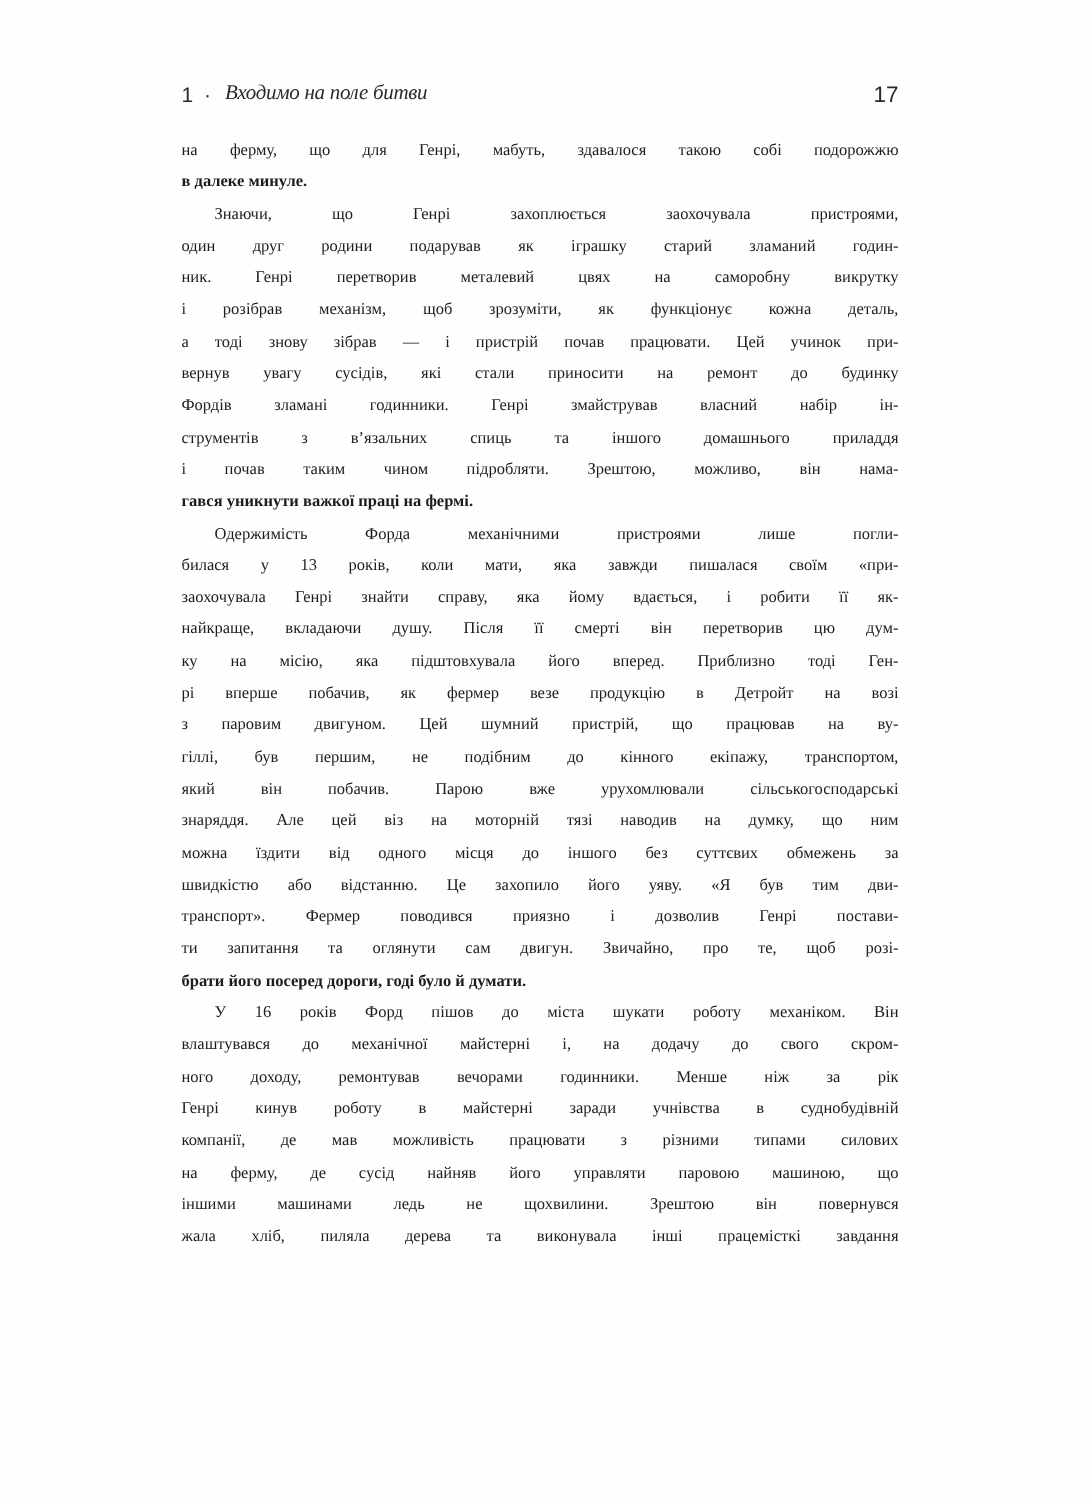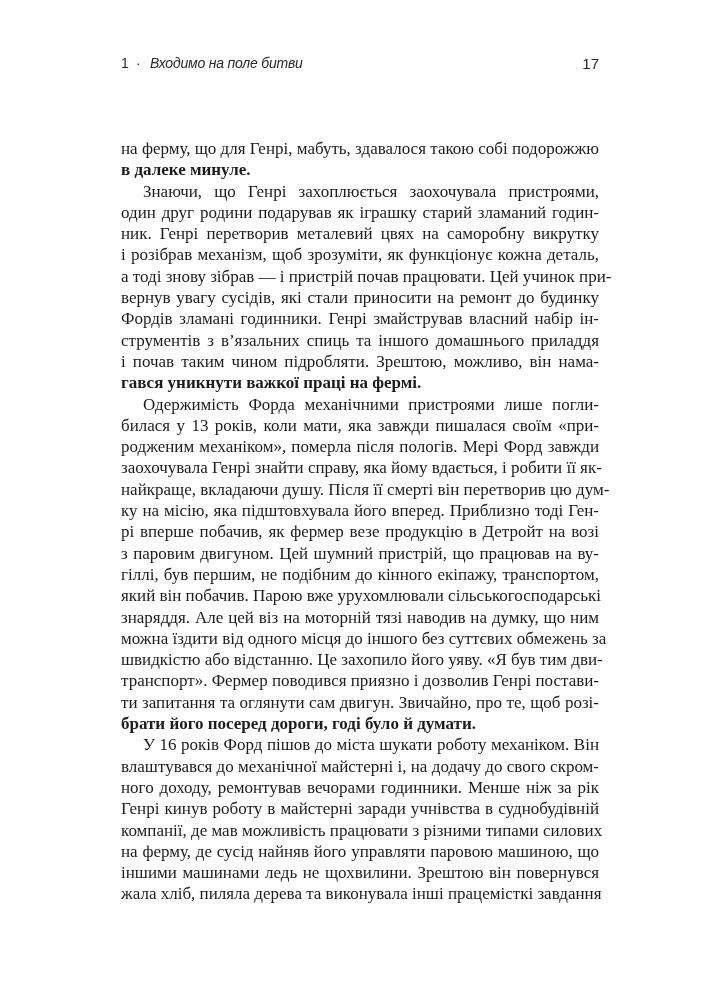--- a/index.html
+++ b/index.html
@@ -3,24 +3,24 @@
 <meta charset="utf-8">
 <style>
   html, body { margin: 0; padding: 0; background: #ffffff; }
   body { width: 728px; height: 1000px; position: relative; overflow: hidden; }
   .page { position: absolute; left: 0; top: 0; width: 728px; height: 1000px; background: #fefefe; }
   .header { position: absolute; left: 121px; top: 55px; width: 478px; height: 20px;
     font-family: "DejaVu Serif", serif; color: #2a2a2a; }
   .chapter-num { position: absolute; left: 0; top: 0; font-size: 14px; font-family: "Liberation Sans", sans-serif; }
   .sep { position: absolute; left: 15px; top: 0; font-size: 14px; font-family: "Liberation Sans", sans-serif; }
   .running-title { position: absolute; left: 29px; top: 0; font-size: 14px; font-style: italic;
-    font-family: Liberation Sans, sans-serif; letter-spacing: -0.2px; }
+    font-family: Liberation Serif, serif; letter-spacing: -0.2px; }
   .page-number { position: absolute; right: 0; top: 0; font-size: 15px; font-family: "Liberation Sans", sans-serif; }
   .body { position: absolute; left: 121px; top: 90px; width: 478px;
-    font-family: "Liberation Serif", serif; font-size: 17px; line-height: 21.3px; color: #1c1c1c; margin-top: 48px; }
+    font-family: "Liberation Serif", serif; font-size: 11px; line-height: 21.3px; color: #1c1c1c; }
   .line { display: block; white-space: nowrap; text-align: justify; text-align-last: justify; height: 21.3px; }
   .line.last { text-align-last: left; font-weight: bold; }
   .line.indent { padding-left: 22px; }
 </style>
 </head>
 <body>
 
 <div class="page">
   <div class="header">
     <span class="chapter-num">1</span>
@@ -36,21 +36,20 @@
       <span class="line">ник. Генрі перетворив металевий цвях на саморобну викрутку</span>
       <span class="line">і розібрав механізм, щоб зрозуміти, як функціонує кожна деталь,</span>
       <span class="line">а тоді знову зібрав — і пристрій почав працювати. Цей учинок при-</span>
       <span class="line">вернув увагу сусідів, які стали приносити на ремонт до будинку</span>
       <span class="line">Фордів зламані годинники. Генрі змайстрував власний набір ін-</span>
       <span class="line">струментів з в’язальних спиць та іншого домашнього приладдя</span>
       <span class="line">і почав таким чином підробляти. Зрештою, можливо, він нама-</span>
       <span class="line last">гався уникнути важкої праці на фермі.</span>
       <span class="line indent">Одержимість Форда механічними пристроями лише погли-</span>
       <span class="line">билася у 13 років, коли мати, яка завжди пишалася своїм «при-</span>
-      <span class="line">родженим механіком», померла після пологів. Мері Форд завжди</span>
       <span class="line">заохочувала Генрі знайти справу, яка йому вдається, і робити її як-</span>
       <span class="line">найкраще, вкладаючи душу. Після її смерті він перетворив цю дум-</span>
       <span class="line">ку на місію, яка підштовхувала його вперед. Приблизно тоді Ген-</span>
       <span class="line">рі вперше побачив, як фермер везе продукцію в Детройт на возі</span>
       <span class="line">з паровим двигуном. Цей шумний пристрій, що працював на ву-</span>
       <span class="line">гіллі, був першим, не подібним до кінного екіпажу, транспортом,</span>
       <span class="line">який він побачив. Парою вже урухомлювали сільськогосподарські</span>
       <span class="line">знаряддя. Але цей віз на моторній тязі наводив на думку, що ним</span>
       <span class="line">можна їздити від одного місця до іншого без суттєвих обмежень за</span>
       <span class="line">швидкістю або відстанню. Це захопило його уяву. «Я був тим дви-</span>

